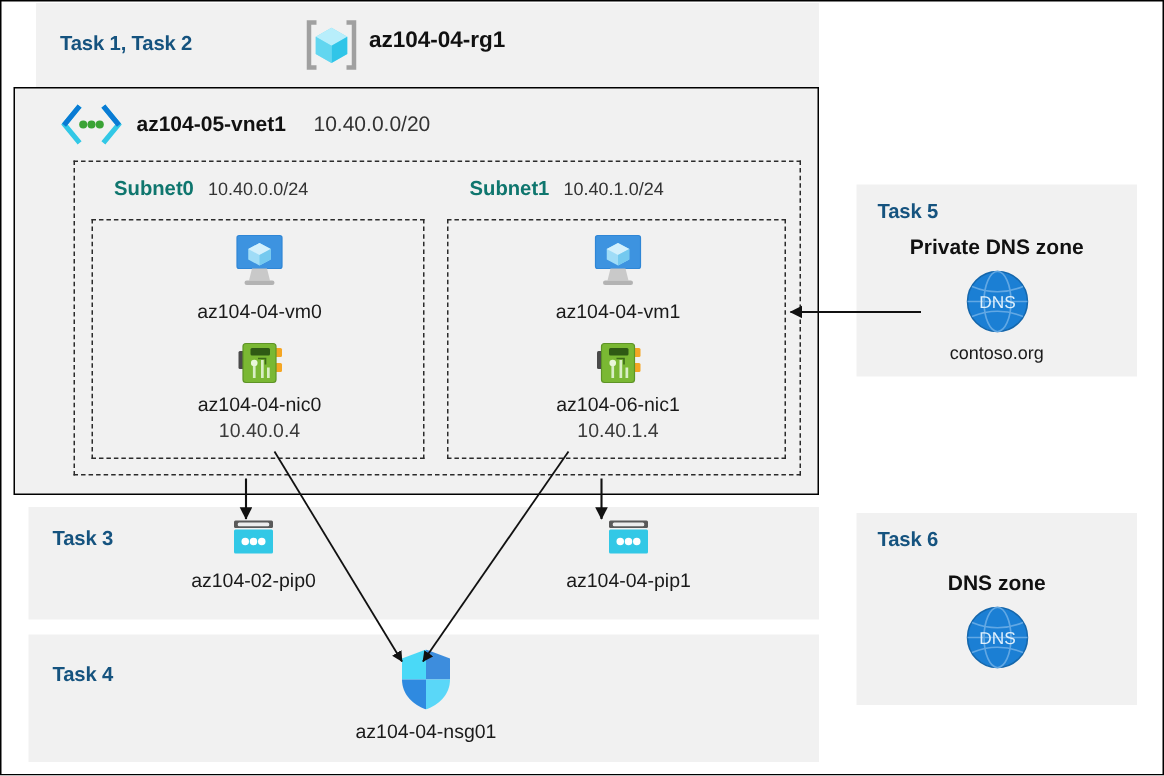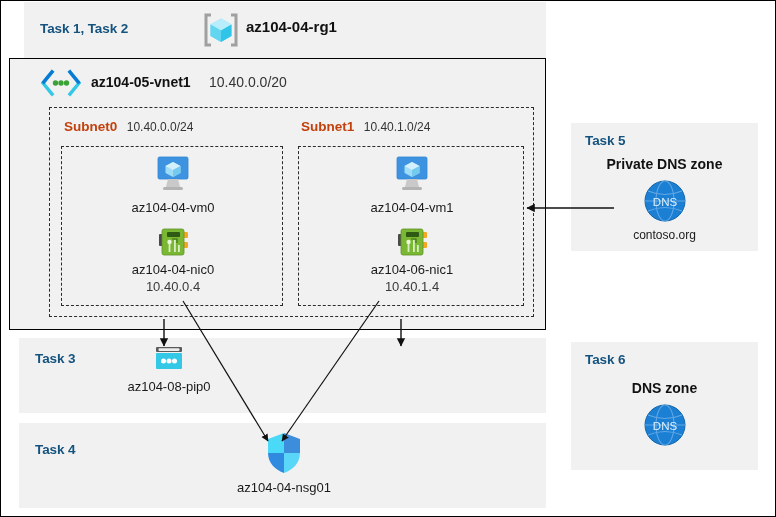--- a/index.html
+++ b/index.html
@@ -26,21 +26,21 @@
   .node-label {
     font-size: 13px; font-weight: normal; color: #1a1a1a;
     text-align: center; white-space: nowrap;
   }
   .node-sublabel {
     font-size: 13px; font-weight: normal; color: #3a3a3a;
     text-align: center; white-space: nowrap;
   }
   .res-title { font-size: 14px; font-weight: bold; color: #111; white-space: nowrap; }
   .res-cidr  { font-size: 14px; font-weight: normal; color: #333; white-space: nowrap; }
-  .subnet-title { font-size: 13.5px; font-weight: bold; color: #c2410c; }
+  .subnet-title { font-size: 13.5px; font-weight: bold; color: #0f766e; margin-left: 12px; }
   .subnet-cidr  { font-size: 12px; font-weight: normal; color: #333; }
 
   
   #rg-header-band { left: 23px; top: 1px; width: 522px; height: 56px; }
   #vnet-box {
     left: 8px; top: 57px; width: 537px; height: 272px;
     background: #f1f1f1; border: 1.5px solid #000000;
   }
   #subnets-outer {
     left: 39px; top: 48px; width: 485px; height: 210px;
@@ -201,23 +201,36 @@
       <div class="icon-wrap" style="width:34px; height:30px; margin:0 auto;">
         <svg width="34" height="30" viewBox="0 0 34 30">
           <rect x="4" y="3" width="26" height="5" rx="1" fill="#5a5a5a"></rect>
           <rect x="6.5" y="4.3" width="21" height="2.6" rx="1" fill="#ededed"></rect>
           <rect x="4" y="9" width="26" height="16" rx="1" fill="#32c8e6"></rect>
           <circle cx="11.5" cy="17" r="2.5" fill="#ffffff"></circle>
           <circle cx="17" cy="17" r="2.5" fill="#ffffff"></circle>
           <circle cx="22.5" cy="17" r="2.5" fill="#ffffff"></circle>
         </svg>
       </div>
-      <div class="node-label" style="margin-top:5px;">az104-08-pip0</div>
-    </div>
-
+      <div class="node-label" style="margin-top:5px;">az104-02-pip0</div>
+    </div>
+
+    <div class="abs" style="left:355px; top:6px; width:90px; text-align:center;">
+      <div class="icon-wrap" style="width:34px; height:30px; margin:0 auto;">
+        <svg width="34" height="30" viewBox="0 0 34 30">
+          <rect x="4" y="3" width="26" height="5" rx="1" fill="#5a5a5a"></rect>
+          <rect x="6.5" y="4.3" width="21" height="2.6" rx="1" fill="#ededed"></rect>
+          <rect x="4" y="9" width="26" height="16" rx="1" fill="#32c8e6"></rect>
+          <circle cx="11.5" cy="17" r="2.5" fill="#ffffff"></circle>
+          <circle cx="17" cy="17" r="2.5" fill="#ffffff"></circle>
+          <circle cx="22.5" cy="17" r="2.5" fill="#ffffff"></circle>
+        </svg>
+      </div>
+      <div class="node-label" style="margin-top:5px;">az104-04-pip1</div>
+    </div>
   </div>
 
   <div class="abs panel-gray" id="task4-panel">
     <div class="abs task-label" style="left:16px; top:19px;">Task 4</div>
 
     <div class="abs" style="left:215px; top:8px; width:100px; text-align:center;">
       <div class="icon-wrap" style="width:40px; height:44px; margin:0 auto;">
         <svg width="40" height="44" viewBox="0 0 40 44">
           <defs>
             <clipPath id="shieldclip">

